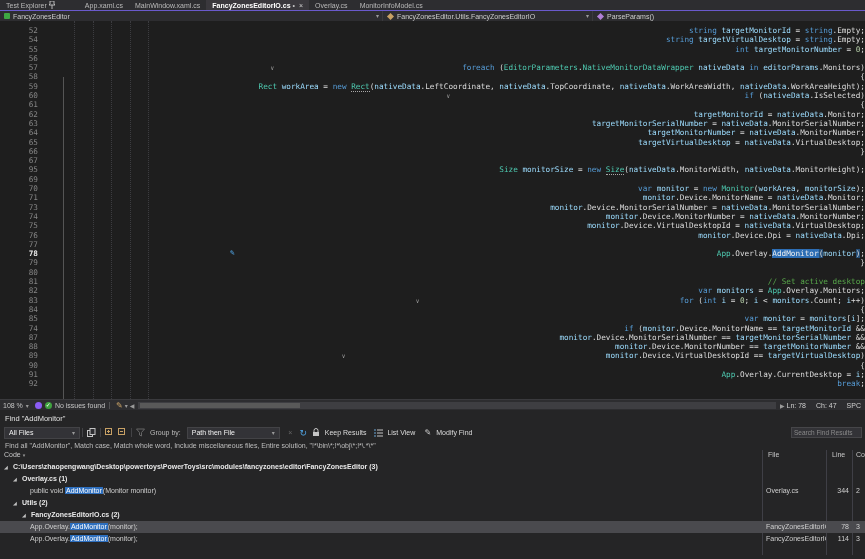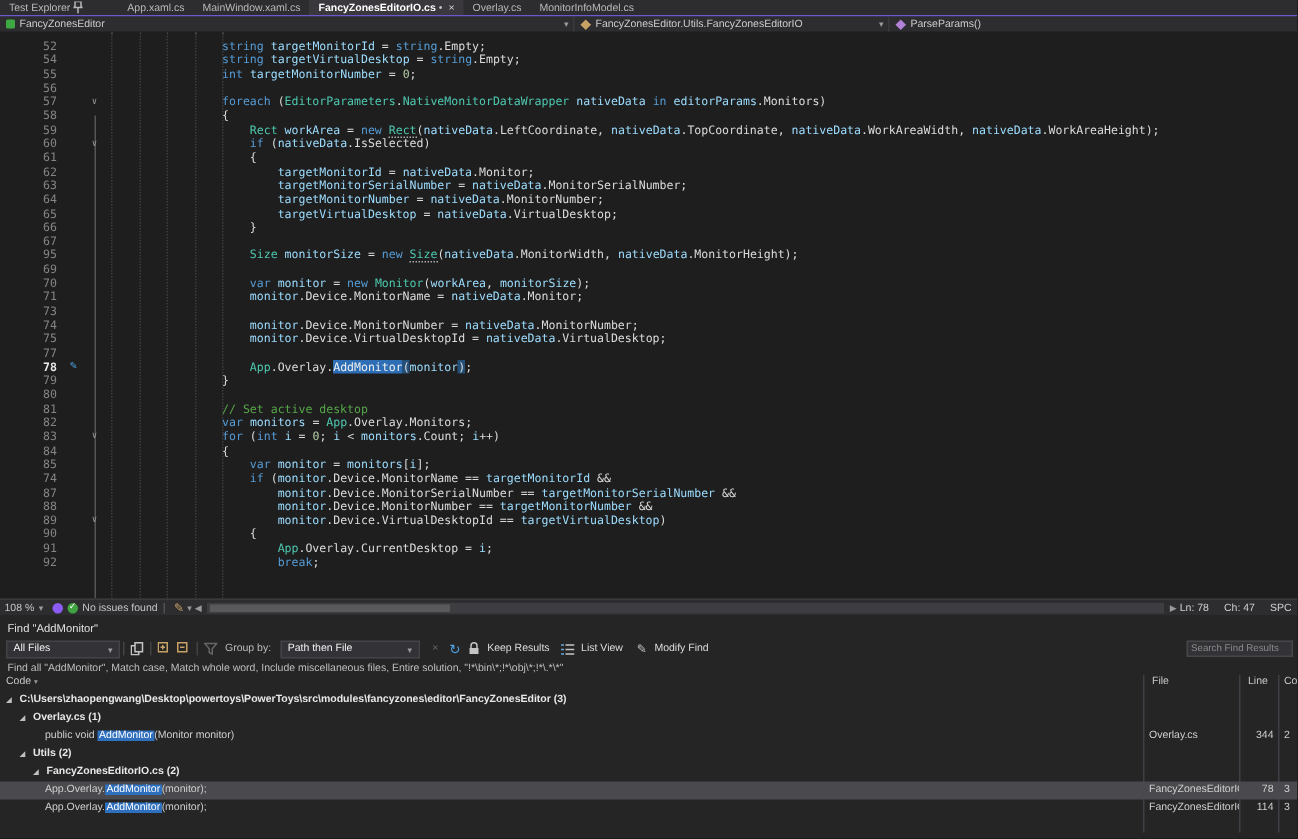--- a/index.html
+++ b/index.html
@@ -30,21 +30,21 @@
   .ic-proj{width:6px;height:6px;background:#3ea843;border-radius:1px;}
   .ic-class{width:5px;height:5px;background:#c8a165;transform:rotate(45deg);margin:0 1px;}
   .ic-method{width:5px;height:5px;background:#b180d7;transform:rotate(45deg);margin:0 1px;}
 
   
   .editor{position:absolute;left:0;top:21px;width:865px;height:378px;overflow:hidden;
           font-family:"DejaVu Sans Mono",monospace;font-size:7.7px;line-height:9.3px;}
   .code-wrap{position:absolute;left:0;top:5px;right:0;}
   .guide{position:absolute;top:0;bottom:0;width:0;border-left:1px dotted #3c3c40;}
   .outline-line{position:absolute;width:0;border-left:1px solid #555;left:63px;}
-  .cl{display:flex;height:9.3px;}
+  .cl{display:flex;height:9.3px;justify-content:space-between;}
   .ln{width:40px;text-align:right;color:#858585;padding-right:2px;box-sizing:border-box;flex:none;}
   .ln.cur{color:#e8e8e8;font-weight:bold;}
   .mg{width:18px;flex:none;position:relative;}
   .mg.pencil{color:#4fa3e3;font-size:8px;line-height:8px;text-align:center;}
   .ol{width:10px;flex:none;color:#9b9b9b;font-size:6px;line-height:9px;text-align:center;position:relative;z-index:2;}
   .code{white-space:pre;padding-left:6px;flex:none;}
   .k{color:#569cd6}.t{color:#4ec9b0}.v{color:#9cdcfe}.p{color:#dcdcdc}
   .c{color:#57a64a}.n{color:#b5cea8}
   .sq{border-bottom:1px dotted #a9a9a9;}
   .hl{background:#2d6eb5;color:#f0f0f0;}
@@ -269,32 +269,39 @@
         <div class="cl">
           <span class="ln">71</span>
           <span class="mg"></span>
           <span class="ol"></span>
           <span class="code"><span>                    </span><span class="v">monitor</span><span class="p">.Device.MonitorName = </span><span class="v">nativeData</span><span class="p">.Monitor;</span></span>
         </div>
         <div class="cl">
           <span class="ln">73</span>
           <span class="mg"></span>
           <span class="ol"></span>
+          <span class="code"><span>                    </span><span class="v">monitor</span><span class="p">.Device.MonitorSerialNumber = </span><span class="v">nativeData</span><span class="p">.MonitorSerialNumber;</span></span>
         </div>
         <div class="cl">
           <span class="ln">74</span>
           <span class="mg"></span>
           <span class="ol"></span>
           <span class="code"><span>                    </span><span class="v">monitor</span><span class="p">.Device.MonitorNumber = </span><span class="v">nativeData</span><span class="p">.MonitorNumber;</span></span>
         </div>
         <div class="cl">
           <span class="ln">75</span>
           <span class="mg"></span>
           <span class="ol"></span>
           <span class="code"><span>                    </span><span class="v">monitor</span><span class="p">.Device.VirtualDesktopId = </span><span class="v">nativeData</span><span class="p">.VirtualDesktop;</span></span>
+        </div>
+        <div class="cl">
+          <span class="ln">76</span>
+          <span class="mg"></span>
+          <span class="ol"></span>
+          <span class="code"><span>                    </span><span class="v">monitor</span><span class="p">.Device.Dpi = </span><span class="v">nativeData</span><span class="p">.Dpi;</span></span>
         </div>
         <div class="cl">
           <span class="ln">77</span>
           <span class="mg"></span>
           <span class="ol"></span>
           <span class="code"></span>
         </div>
         <div class="cl">
           <span class="ln cur">78</span>
           <span class="mg pencil">✎</span>

